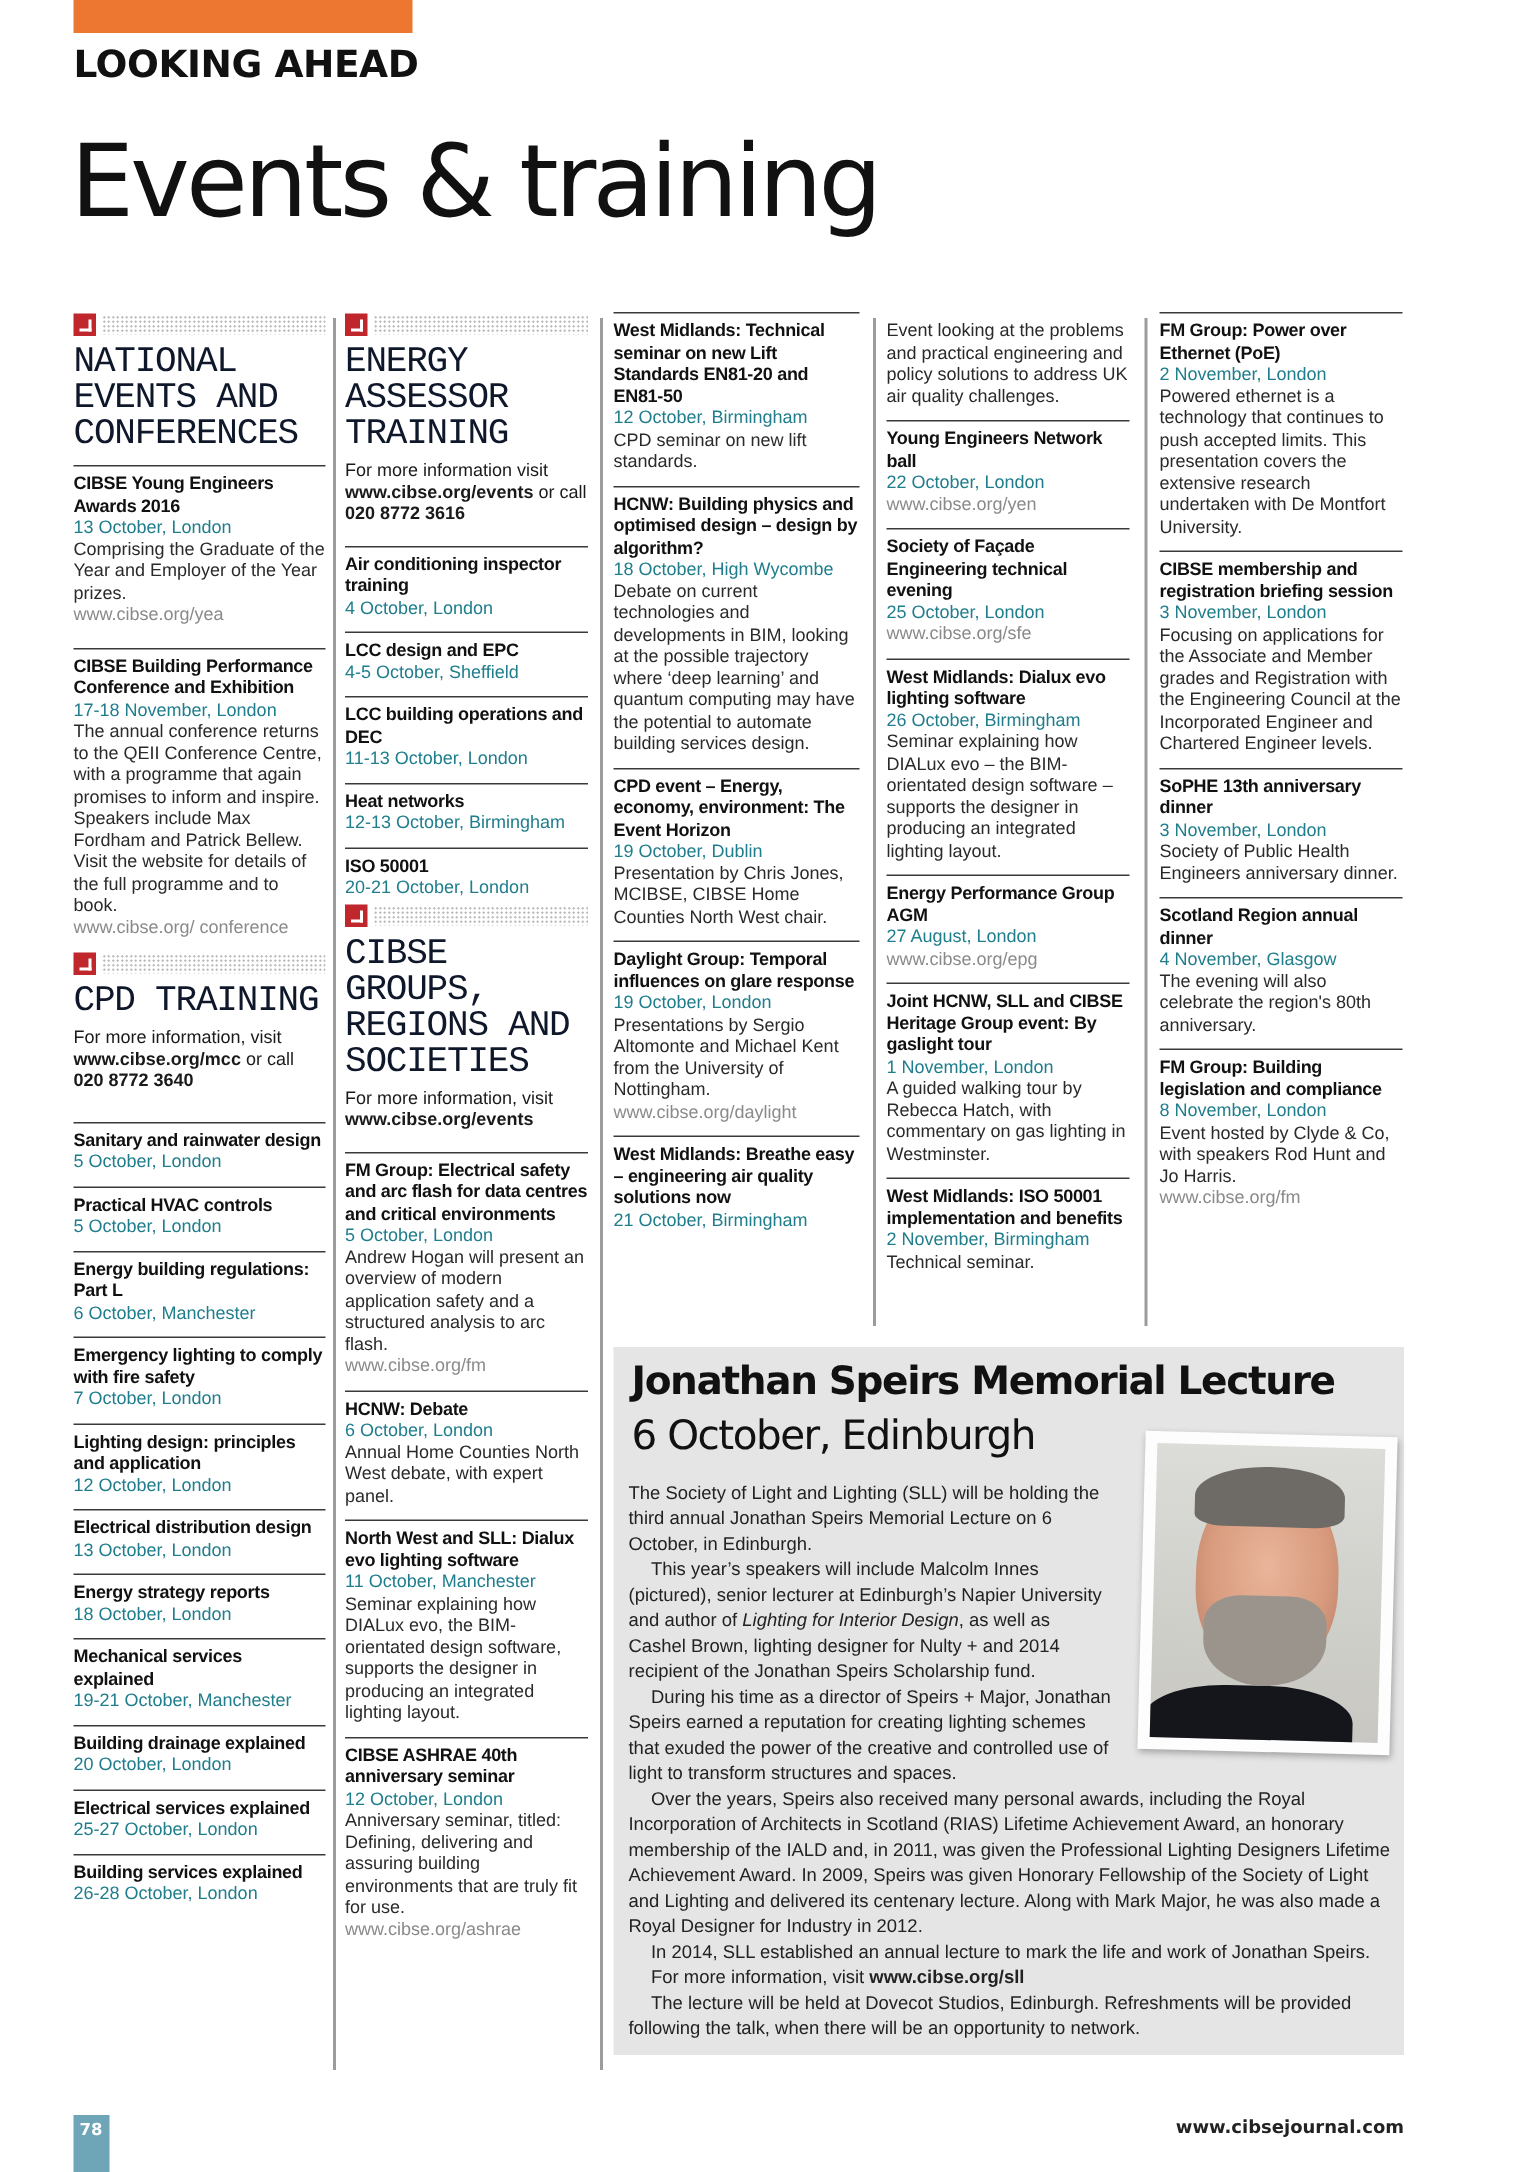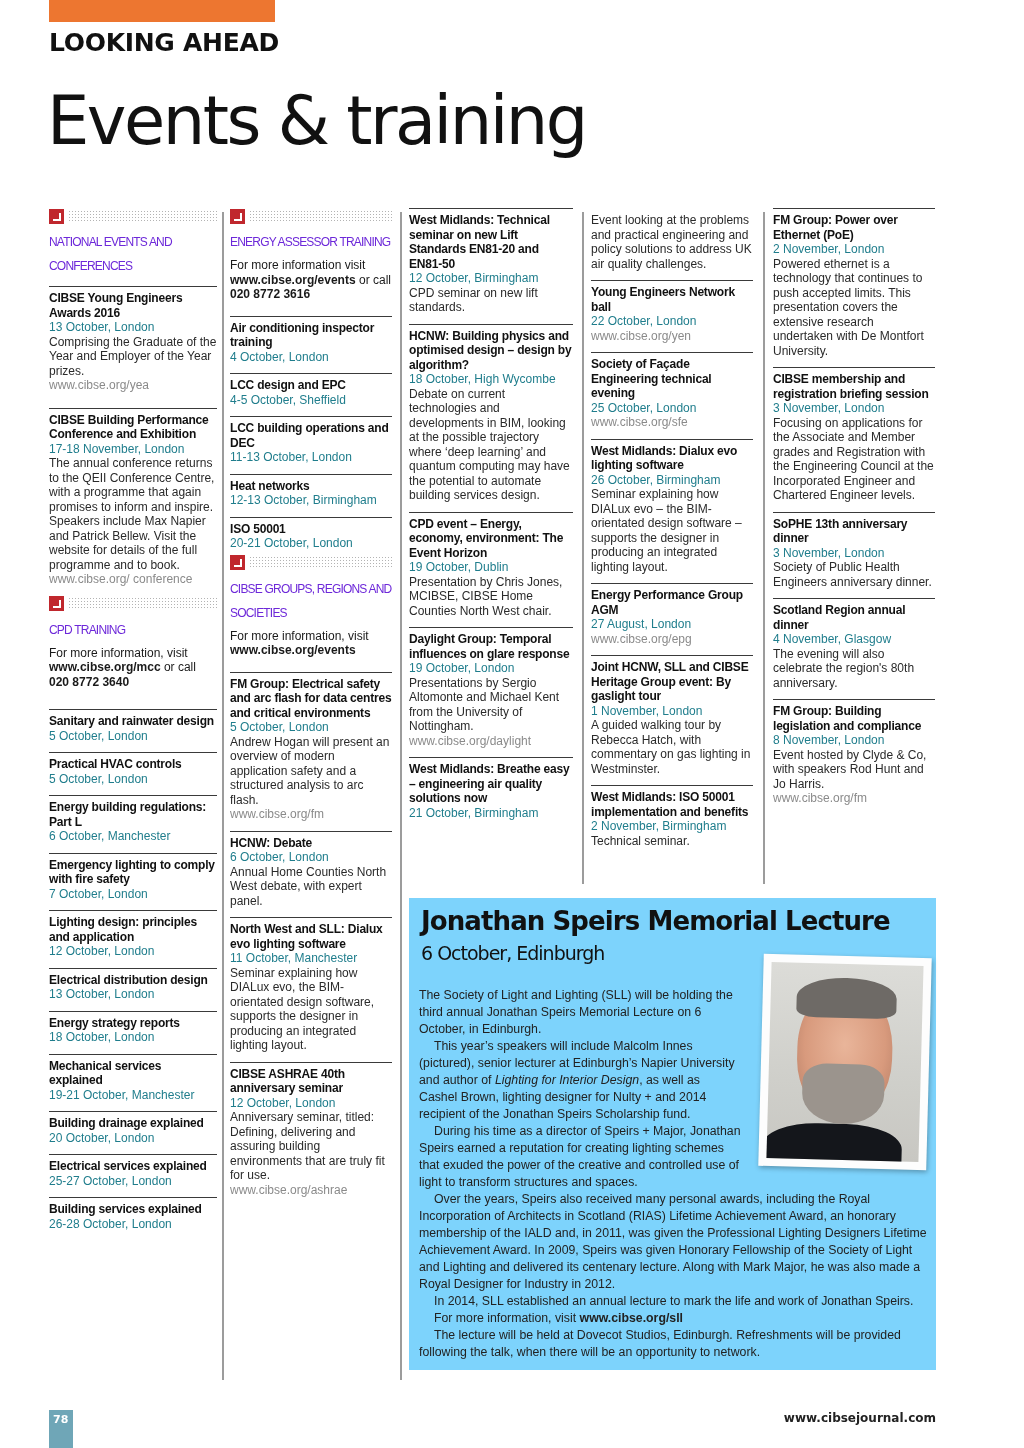--- a/index.html
+++ b/index.html
@@ -19,34 +19,34 @@
 
   .vrule { position: absolute; width: 2px; background: #9c9c9c; }
 
   .sec-marker { display: flex; align-items: center; height: 16px; margin-bottom: 6px; }
   .sec-marker .mk { width: 15px; height: 15px; background: #c0272d; position: relative; flex: none; }
   .sec-marker .mk::after { content: ""; position: absolute; left: 4px; top: 4px; width: 6px; height: 6px; border-right: 2px solid #fff; border-bottom: 2px solid #fff; }
   .sec-marker .dots { flex: 1; height: 13px; margin-left: 4px;
      background-image: radial-gradient(#b3b3b3 0.7px, transparent 0.8px);
      background-size: 3px 3px; }
 
-  .sec-head { font-family: Liberation Sans, sans-serif; color: #6d28d9; font-size: 12px; line-height: 24px; letter-spacing: -0.8px; font-weight: normal; text-transform: uppercase; margin-bottom: 4px; }
+  .sec-head { font-family: Liberation Mono, monospace; color: #0f172a; font-size: 24px; line-height: 24px; letter-spacing: -0.8px; font-weight: normal; text-transform: uppercase; margin-bottom: 4px; }
   .sec-intro { font-size: 12px; line-height: 14.5px; color: #1a1a1a; margin-bottom: 8px; }
   .sec-intro b { font-weight: bold; }
 
   .event { border-top: 1.5px solid #3a3a3a; padding-top: 4px; margin-bottom: 9px; font-size: 12px; line-height: 14.5px; }
   .event .t { font-weight: bold; color: #111; letter-spacing: -0.2px; }
   .event .d { color: #1f7d8c; }
   .event .p { color: #2a2a2a; }
   .event .u { color: #8a8a8a; }
   .plain { font-size: 12px; line-height: 14.5px; color: #2a2a2a; margin-bottom: 9px; }
 
-  .lecture-box { position: absolute; left: 409px; top: 898px; width: 527px; height: 472px; background: #7dd3fc; }
+  .lecture-box { position: absolute; left: 409px; top: 898px; width: 527px; height: 472px; background: #e5e5e5; }
   .lecture-title { position: absolute; left: 12px; top: 8px; font-family: "DejaVu Sans", sans-serif; font-weight: bold; font-size: 26px; letter-spacing: -0.9px; color: #111; }
-  .lecture-sub { position: absolute; left: 12px; top: 44px; font-family: "DejaVu Sans", sans-serif; font-size: 19px; letter-spacing: -1px; color: #111; }
+  .lecture-sub { position: absolute; left: 12px; top: 44px; font-family: "DejaVu Sans", sans-serif; font-size: 27px; letter-spacing: -1px; color: #111; }
   .lecture-body { position: absolute; left: 10px; top: 89px; width: 510px; font-family: "Liberation Sans", sans-serif; font-size: 12.3px; line-height: 17px; color: #222; }
   .lecture-body p { text-indent: 15px; }
   .lecture-body p.first { text-indent: 0; }
   .lecture-body .narrow { width: 322px; }
   .photo { position: absolute; left: 352px; top: 58px; width: 168px; height: 212px; background: #fdfdfd; transform: rotate(1.5deg); box-shadow: 1px 2px 5px rgba(0,0,0,0.3); padding: 8px; }
   .photo .img { width: 100%; height: 100%; background: linear-gradient(180deg,#dcdcd8 0%, #cfcfca 60%, #c8c7c2 100%); position: relative; overflow: hidden; }
   .photo .head { position: absolute; left: 28px; top: 22px; width: 95px; height: 130px; border-radius: 48% 48% 44% 44%; background: radial-gradient(ellipse at 50% 45%, #e9b59a 0%, #d89a7d 60%, #b07a63 100%); }
   .photo .hair { position: absolute; left: 26px; top: 14px; width: 100px; height: 40px; border-radius: 50% 50% 20% 20%; background: #6e6a66; }
   .photo .beard { position: absolute; left: 34px; top: 100px; width: 82px; height: 60px; border-radius: 30% 30% 50% 50%; background: #9b948d; }
   .photo .shirt { position: absolute; left: -5px; top: 160px; width: 140px; height: 60px; border-radius: 40% 40% 0 0; background: #14161b; }
@@ -79,21 +79,21 @@
   <div class="event">
     <div class="t">CIBSE Young Engineers Awards 2016</div>
     <div class="d">13 October, London</div>
     <div class="p">Comprising the Graduate of the Year and Employer of the Year prizes.</div>
     <a class="u">www.cibse.org/yea</a>
   </div>
   <div style="height:6px"></div>
   <div class="event">
     <div class="t">CIBSE Building Performance Conference and Exhibition</div>
     <div class="d">17-18 November, London</div>
-    <div class="p">The annual conference returns to the QEII Conference Centre, with a programme that again promises to inform and inspire. Speakers include Max Napier and Patrick Bellew. Visit the website for details of the full programme and to book.</div>
+    <div class="p">The annual conference returns to the QEII Conference Centre, with a programme that again promises to inform and inspire. Speakers include Max Fordham and Patrick Bellew. Visit the website for details of the full programme and to book.</div>
     <a class="u">www.cibse.org/ conference</a>
   </div>
 
   <div class="sec-marker">
       <span class="mk"></span>
       <span class="dots"></span>
     </div>
   <h2 class="sec-head">CPD TRAINING</h2>
   <div class="sec-intro">
     <span>For more information, visit</span>

